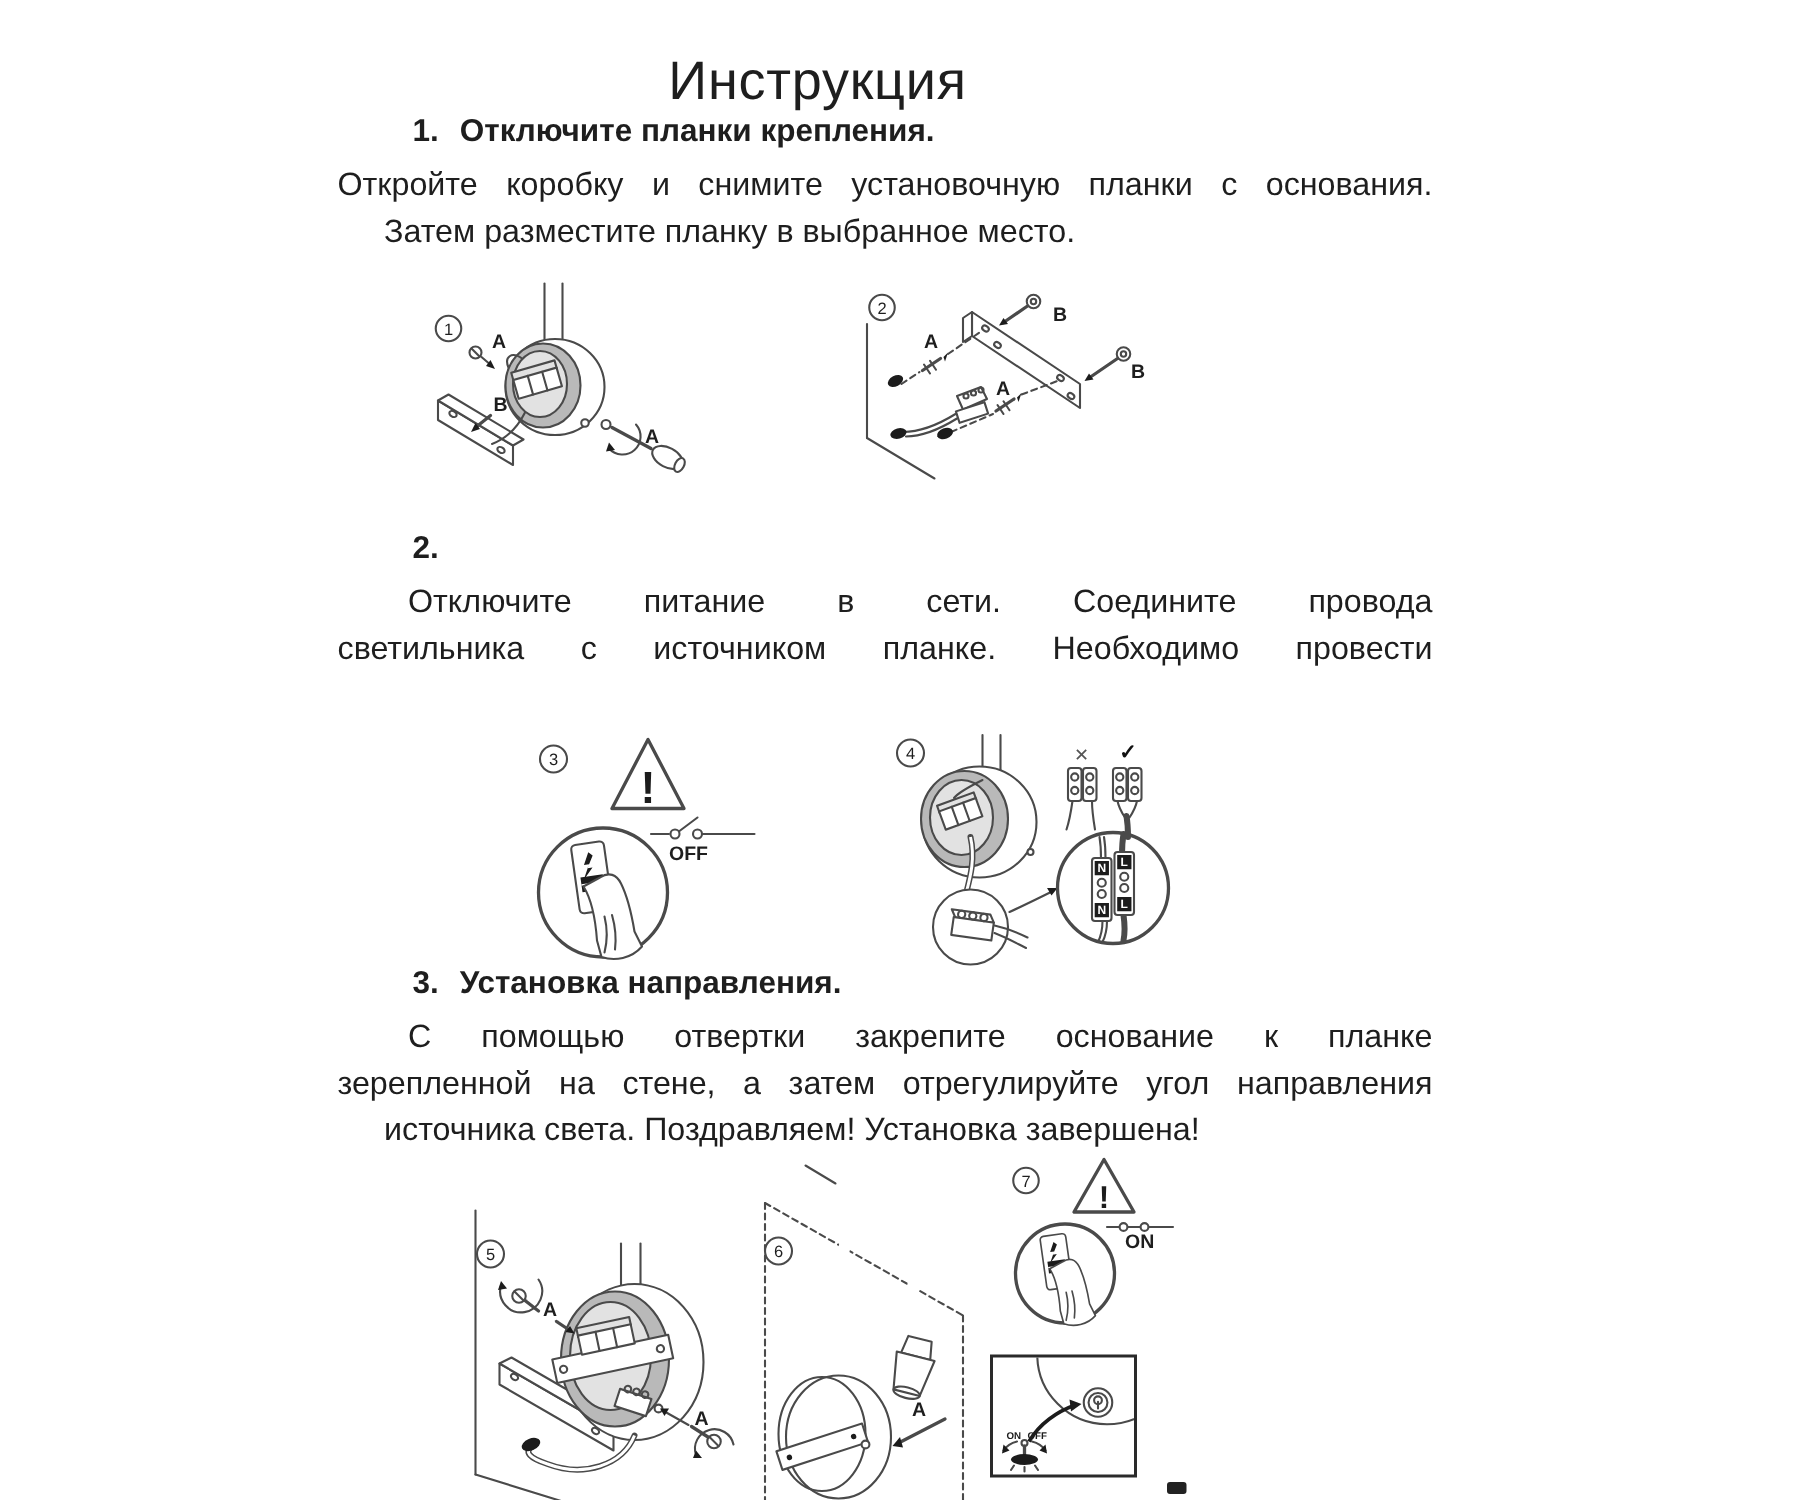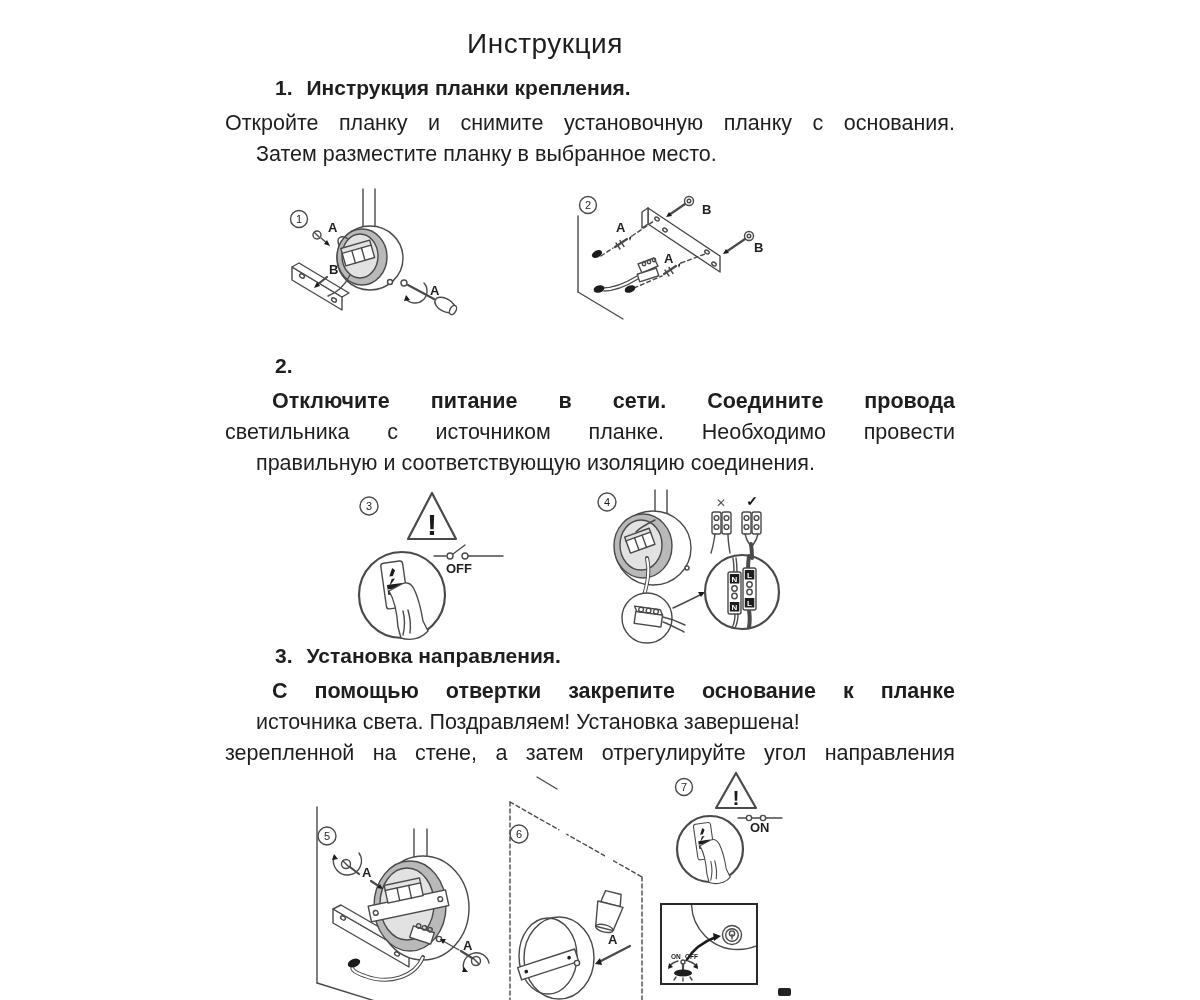--- a/index.html
+++ b/index.html
@@ -1,25 +1,25 @@
 <!DOCTYPE html>
 <html style="--ink: #1e1e1e; --line: #4a4a4a; --shade: #b9b9b9; --light-shade: #e2e2e2;"><head>
 <meta charset="utf-8">
 <style>
   html,body{margin:0;padding:0;background:#fff;}
   .page{position:relative;width:1200px;height:1000px;background:#fff;overflow:hidden;
         font-family:"Liberation Sans", sans-serif;color:var(--ink,#1e1e1e);}
   .title{position:absolute;top:9px;left:0;width:1090px;text-align:center;
-         font-size:28px;font-weight:400;letter-spacing:.5px;}
+         font-size:36px;font-weight:400;letter-spacing:.5px;}
   .sec{position:absolute;left:225px;width:730px;}
   .heading{display:flex;gap:14px;padding-left:50px;font-size:21px;font-weight:700;margin:0 0 8px 0;}
   .body{font-size:21.5px;line-height:31px;margin:0;}
   .jline{display:block;text-align:justify;text-align-last:justify;}
   .jline.left{text-align-last:left;margin-left:31px;}
-  .jline.indent{padding-left:47px;font-weight:bold;}
+  .jline.indent{padding-left:47px;}
   .fig{position:absolute;}
   
   .ln{stroke:var(--line,#4a4a4a);fill:none;stroke-width:1.4;stroke-linecap:round;stroke-linejoin:round;}
   .ln2{stroke:var(--line,#4a4a4a);fill:none;stroke-width:2.2;stroke-linecap:round;stroke-linejoin:round;}
   .fw{fill:#fff;}
   .fs{fill:var(--shade,#b9b9b9);}
   .fl{fill:var(--light-shade,#e2e2e2);}
   .fd{fill:#1c1c1c;stroke:none;}
   .dash{stroke-dasharray:4 3;}
   .thick{stroke-width:4;}
@@ -35,24 +35,24 @@
 </head>
 <body>
 
 <div class="page">
 
   <h1 class="title">Инструкция</h1>
 
   <section class="sec" style="top:76px">
     <h2 class="heading">
       <span>1.</span>
-      <span>Инструкция планки крепления.</span>
+      <span>Отключите планки крепления.</span>
     </h2>
     <p class="body">
-      <span class="jline">Откройте планку и снимите установочную планку с основания.</span>
+      <span class="jline">Откройте коробку и снимите установочную планки с основания.</span>
       <span class="jline left">Затем разместите планку в выбранное место.</span>
     </p>
   </section>
 
   <svg class="fig" style="left:278px;top:183px" width="195" height="140" viewBox="0 0 195 140">
     <circle cx="21" cy="36" r="8.5" class="ln"></circle>
     <text x="21" y="40" class="nm">1</text>
     <g>
       <line x1="85" y1="6" x2="85" y2="46" class="ln"></line>
       <line x1="97" y1="6" x2="97" y2="46" class="ln"></line>
@@ -155,21 +155,20 @@
     </g>
   </svg>
 
   <section class="sec" style="top:354px">
     <h2 class="heading">
       <span>2.</span>
     </h2>
     <p class="body">
       <span class="jline indent">Отключите питание в сети. Соедините провода</span>
       <span class="jline">светильника с источником планке. Необходимо провести</span>
-      <span class="jline left">правильную и соответствующую изоляцию соединения.</span>
     </p>
   </section>
 
   <svg class="fig" style="left:343px;top:486px" width="170" height="158" viewBox="0 0 170 158">
     <circle cx="26" cy="20" r="9" class="ln"></circle>
     <text x="26" y="24" class="nm">3</text>
     <g>
       <path d="M89,7 L65,53 L113,53 Z" class="ln2"></path>
       <text x="89" y="49" class="ex">!</text>
     </g>
@@ -276,22 +275,22 @@
     </g>
   </svg>
 
   <section class="sec" style="top:644px">
     <h2 class="heading">
       <span>3.</span>
       <span>Установка направления.</span>
     </h2>
     <p class="body">
       <span class="jline indent">С помощью отвертки закрепите основание к планке</span>
+      <span class="jline">зерепленной на стене, а затем отрегулируйте угол направления</span>
       <span class="jline left">источника света. Поздравляем! Установка завершена!</span>
-      <span class="jline">зерепленной на стене, а затем отрегулируйте угол направления</span>
     </p>
   </section>
 
   <svg class="fig" style="left:293px;top:791px" width="212" height="215" viewBox="0 0 212 215">
     <circle cx="34" cy="45" r="9" class="ln"></circle>
     <text x="34" y="49" class="nm">5</text>
     <g>
       <line x1="24" y1="16" x2="24" y2="192" class="ln"></line>
       <line x1="24" y1="192" x2="95" y2="214" class="ln"></line>
     </g>

